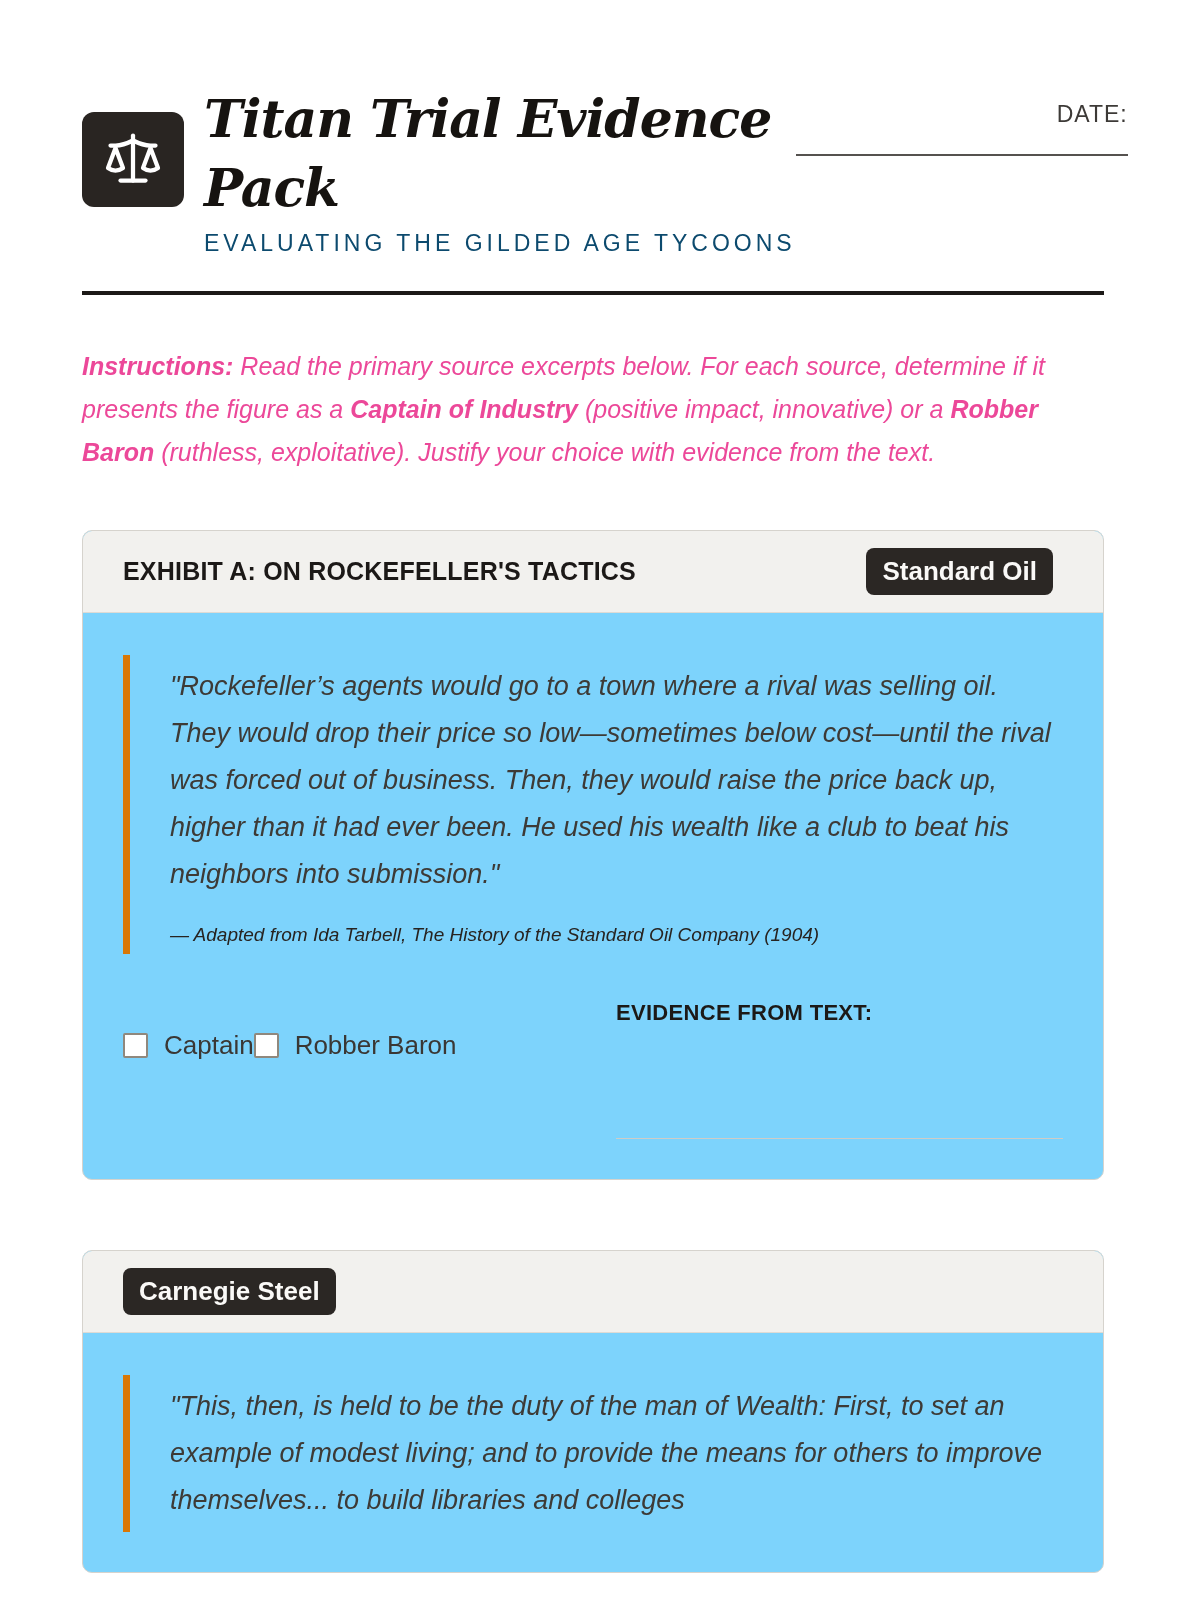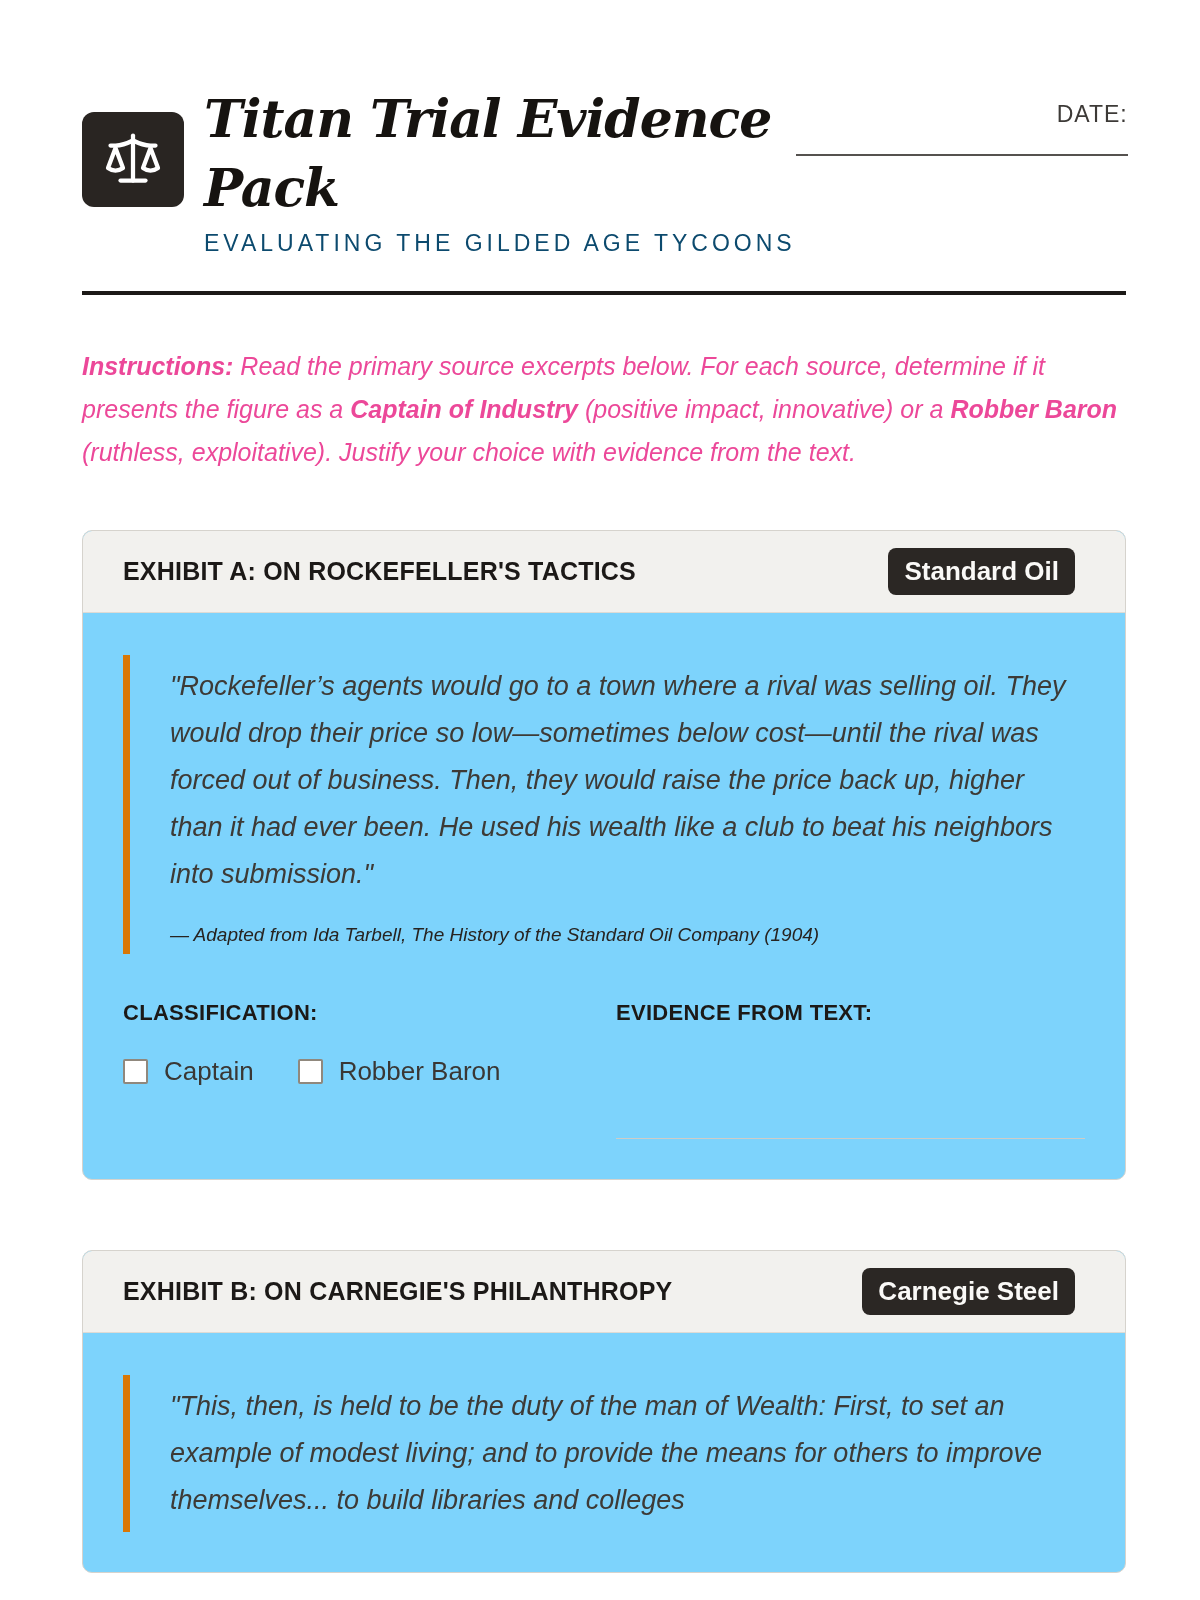--- a/index.html
+++ b/index.html
@@ -3,21 +3,21 @@
 <meta charset="utf-8">
 <style>
   * { box-sizing: border-box; }
   html, body { margin: 0; padding: 0; }
   body {
     width: 1200px; height: 1600px; overflow: hidden;
     background: #ffffff;
     font-family: "Liberation Sans", sans-serif;
     color: #1c1917;
   }
-  .page { padding: 85px 74px 0 82px; }
+  .page { padding: 85px 96px 0 82px; }
 
   
   .masthead { display: flex; align-items: flex-start; }
   .logo {
     width: 102px; height: 95px; flex: 0 0 auto;
     background: #292522; border-radius: 12px;
     display: flex; align-items: center; justify-content: center;
     margin-top: 27px;
   }
   .logo svg { width: 60px; height: 60px; }
@@ -72,21 +72,21 @@
   }
   .attribution {
     font-style: italic; font-weight: normal; font-size: 19px;
     color: #272320; margin: 26px 0 0 0;
   }
 
   .work-row { display: flex; margin-top: 46px; }
   .work-col-left { width: 493px; flex: 0 0 auto; }
   .work-col-right { flex: 1 1 auto; }
   .work-label { font-size: 22px; font-weight: bold; color: #1c1917; letter-spacing: 0.3px; margin: 0; }
-  .checkbox-row { display: flex; gap: 44px; margin-top: 30px; align-items: center; }
+  .checkbox-row { display: flex; margin-top: 30px; align-items: center; }
   .checkbox { display: flex; align-items: center; font-size: 26px; color: #3a3734; cursor: pointer; }
   .box {
     width: 25px; height: 25px; flex: 0 0 auto;
     border: 2px solid #90887d; border-radius: 2px;
     margin-right: 16px; background: #fff;
   }
   .write-line { border-bottom: 1.5px solid #cfccc6; margin-top: 112px; }
 </style>
 </head>
 <body>
@@ -126,21 +126,20 @@
       <div class="card-title">EXHIBIT A: ON ROCKEFELLER'S TACTICS</div>
       <span class="badge">Standard Oil</span>
     </header>
     <div class="card-body">
       <blockquote>
         <p class="quote">"Rockefeller’s agents would go to a town where a rival was selling oil. They would drop their price so low—sometimes below cost—until the rival was forced out of business. Then, they would raise the price back up, higher than it had ever been. He used his wealth like a club to beat his neighbors into submission."</p>
         <p class="attribution">— Adapted from Ida Tarbell, The History of the Standard Oil Company (1904)</p>
       </blockquote>
       <div class="work-row">
         <div class="work-col-left">
-          <h3 class="work-label">CLASSIFICATION:</h3>
           <div class="checkbox-row">
             <label class="checkbox">
               <span class="box"></span>
               <span>Captain</span>
             </label>
             <label class="checkbox">
               <span class="box"></span>
               <span>Robber Baron</span>
             </label>
           </div>
@@ -148,21 +147,20 @@
         <div class="work-col-right">
           <h3 class="work-label">EVIDENCE FROM TEXT:</h3>
           <div class="write-line"></div>
         </div>
       </div>
     </div>
   </section>
 
   <section class="card">
     <header class="card-header">
-      <div class="card-title">EXHIBIT B: ON CARNEGIE'S PHILANTHROPY</div>
       <span class="badge">Carnegie Steel</span>
     </header>
     <div class="card-body">
       <blockquote>
         <p class="quote">"This, then, is held to be the duty of the man of Wealth: First, to set an example of modest living; and to provide the means for others to improve themselves... to build libraries and colleges</p>
       </blockquote>
     </div>
   </section>
 
 </div>

